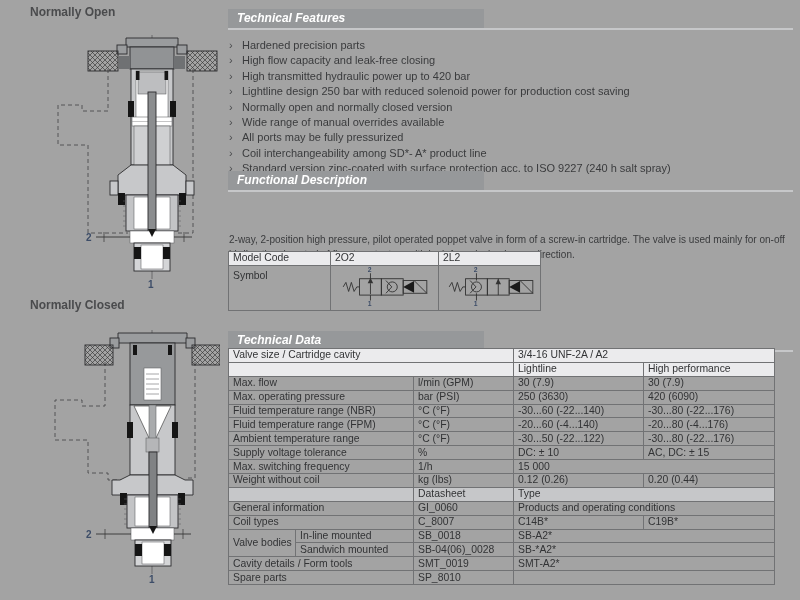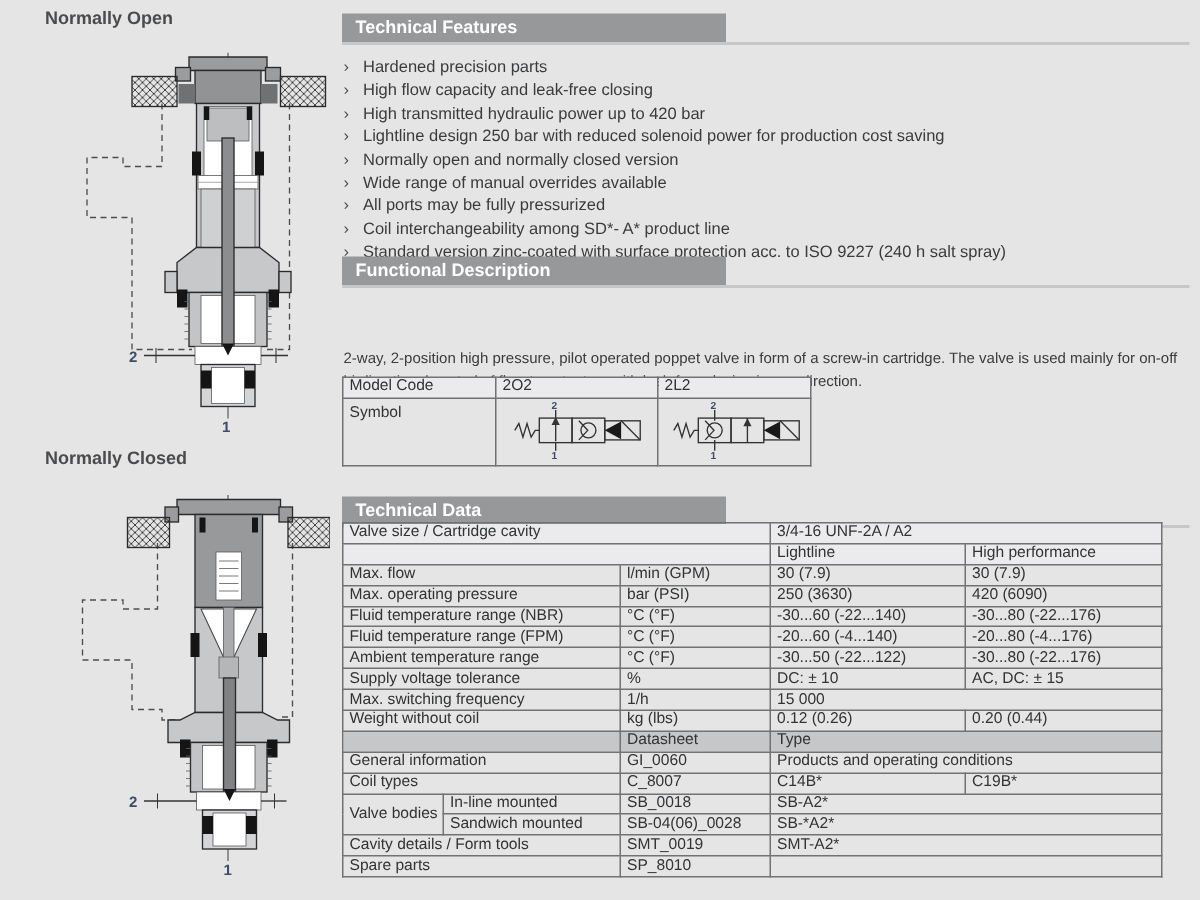--- a/index.html
+++ b/index.html
@@ -1,31 +1,31 @@
 <!DOCTYPE html>
 <html><head>
 <meta charset="utf-8">
 <style>
   html,body{margin:0;padding:0;background:#fff;}
-  #page{position:relative;width:800px;height:600px;background:#e5e5e5;overflow:hidden;
+  #page{position:relative;width:800px;height:600px;background:#a3a3a3;overflow:hidden;
         font-family:"Liberation Sans",sans-serif;color:#3a3b3d;}
   
   .dwg-title{position:absolute;left:30px;font-size:12px;font-weight:bold;color:#4a4b4d;}
   .dwg{position:absolute;left:30px;width:190px;height:260px;}
   .cl{stroke:#5a5b5d;stroke-width:0.8;stroke-dasharray:10 3 2 3;fill:none;}
   .dash{stroke:#4c4d4f;stroke-width:0.9;stroke-dasharray:4 3;fill:none;}
   .ol{stroke:#2b2b2d;stroke-width:0.9;}
   .thin{stroke:#5c5d5f;stroke-width:0.55;}
   .portnum{font-size:10px;font-weight:bold;fill:#3d4d68;}
   
   #rc{position:absolute;left:228px;top:0;width:565px;height:600px;}
   .sect-head{position:absolute;left:0;width:565px;height:21px;}
   .sect-bar{position:absolute;left:0;top:0;width:256px;height:19px;background:#96989a;
             color:#fff;font-size:12px;font-weight:bold;line-height:19px;padding-left:9px;
-            box-sizing:border-box;}
+            box-sizing:border-box;font-style:italic;}
   .sect-line{position:absolute;left:0;top:19px;width:565px;height:2px;background:#c6c7c9;}
   #tf-list{position:absolute;left:1px;top:38px;margin:0;padding:0;list-style:none;width:562px;}
   #tf-list li{display:flex;gap:7px;font-size:11px;line-height:15.4px;color:#3a3b3d;}
   #tf-list .mk{width:6px;flex:none;color:#4a4b4d;}
   #fd-text{position:absolute;left:1px;top:232px;width:562px;font-size:10px;line-height:15px;margin:0;}
   
   table{border-collapse:collapse;table-layout:fixed;font-size:10.4px;color:#323335;}
   td{border:1px solid #717274;padding:0 4px;height:12.9px;line-height:12px;
      white-space:nowrap;overflow:hidden;text-align:left;vertical-align:middle;}
   td.c{text-align:left;}

